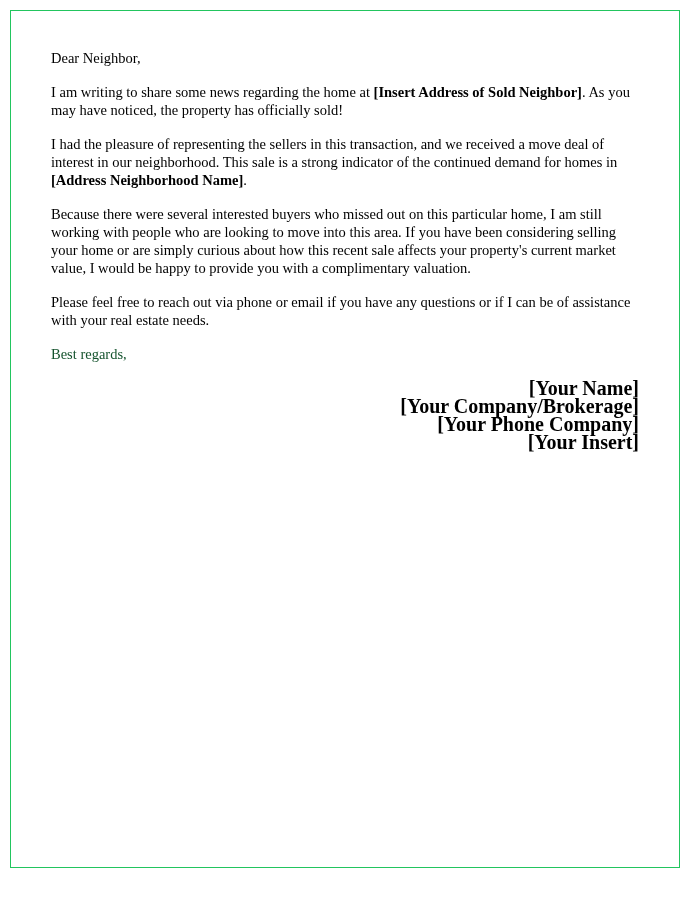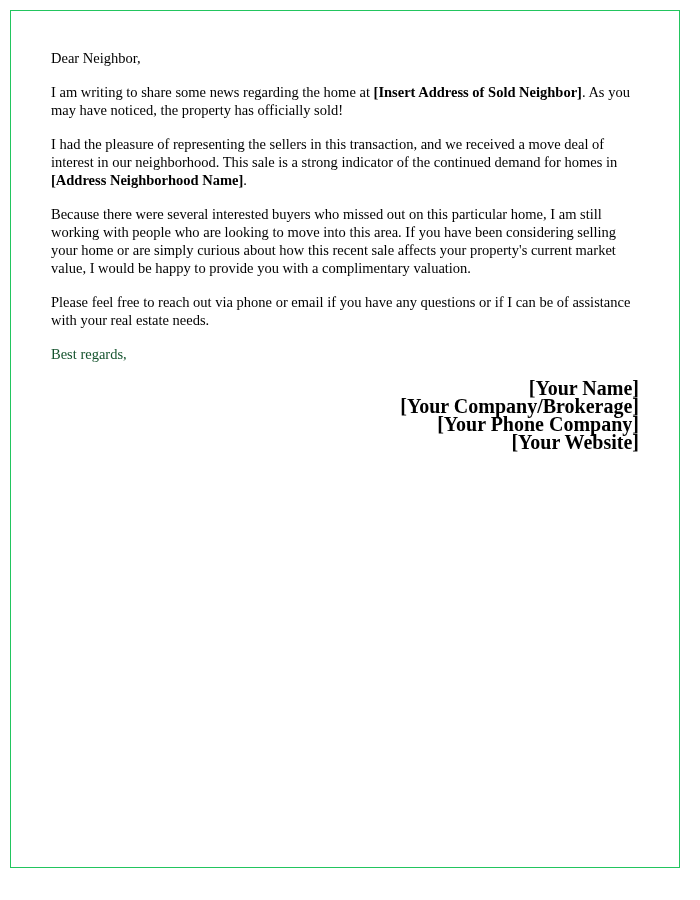--- a/index.html
+++ b/index.html
@@ -67,16 +67,16 @@
         <p class="para"><span>Because there were several interested buyers who missed out on this particular home, I am still working with people who are looking to move into this area. If you have been considering selling your home or are simply curious about how this recent sale affects your property's current market value, I would be happy to provide you with a complimentary valuation.</span></p>
         <p class="para"><span>Please feel free to reach out via phone or email if you have any questions or if I can be of assistance with your real estate needs.</span></p>
       </div>
 
     <p class="closing">Best regards,</p>
 
     <div>
         <div class="signature-line">[Your Name]</div>
         <div class="signature-line">[Your Company/Brokerage]</div>
         <div class="signature-line">[Your Phone Company]</div>
-        <div class="signature-line">[Your Website]</div>
+        <div class="signature-line">[Your Insert]</div>
       </div>
   </div>
 </div>
 
 </body></html>

